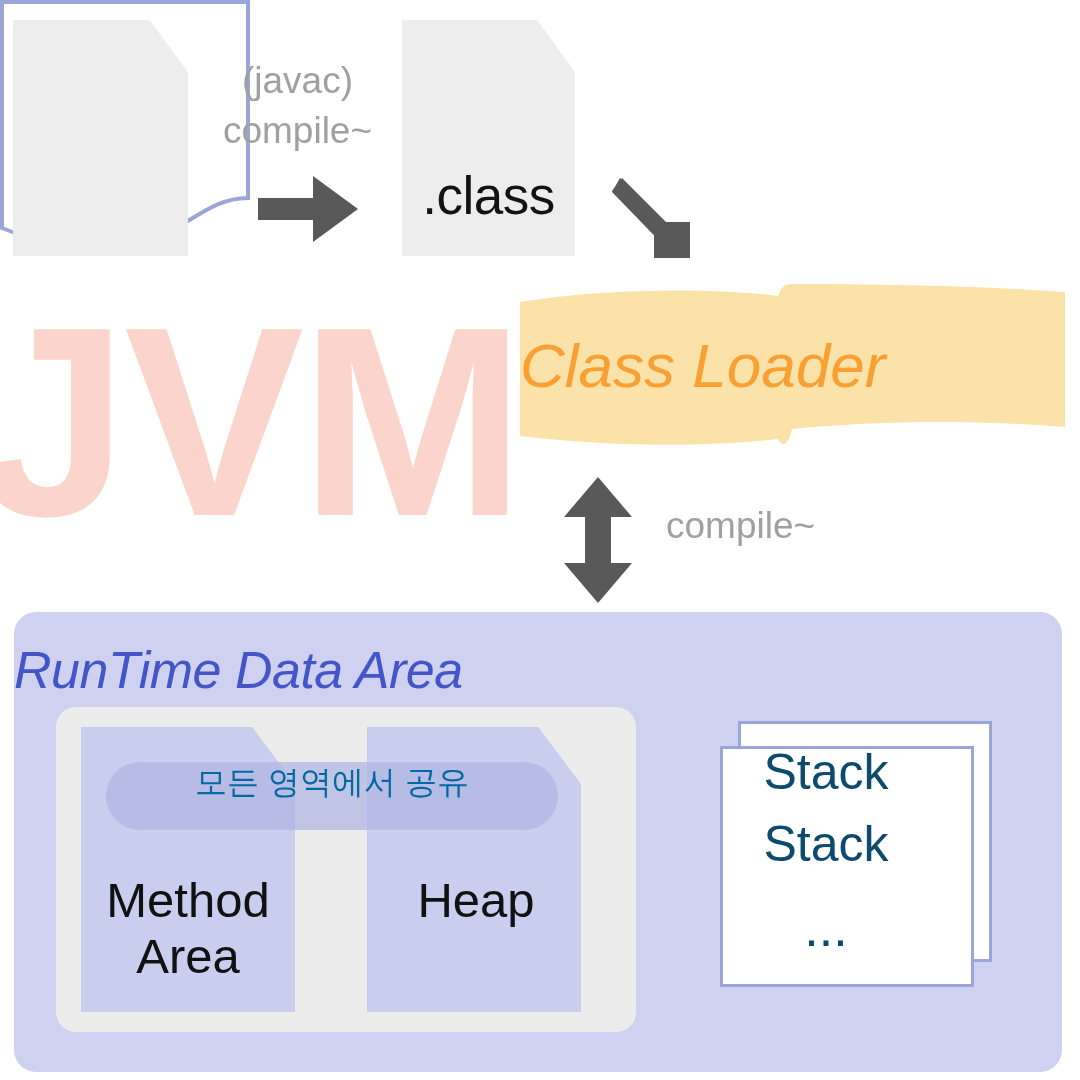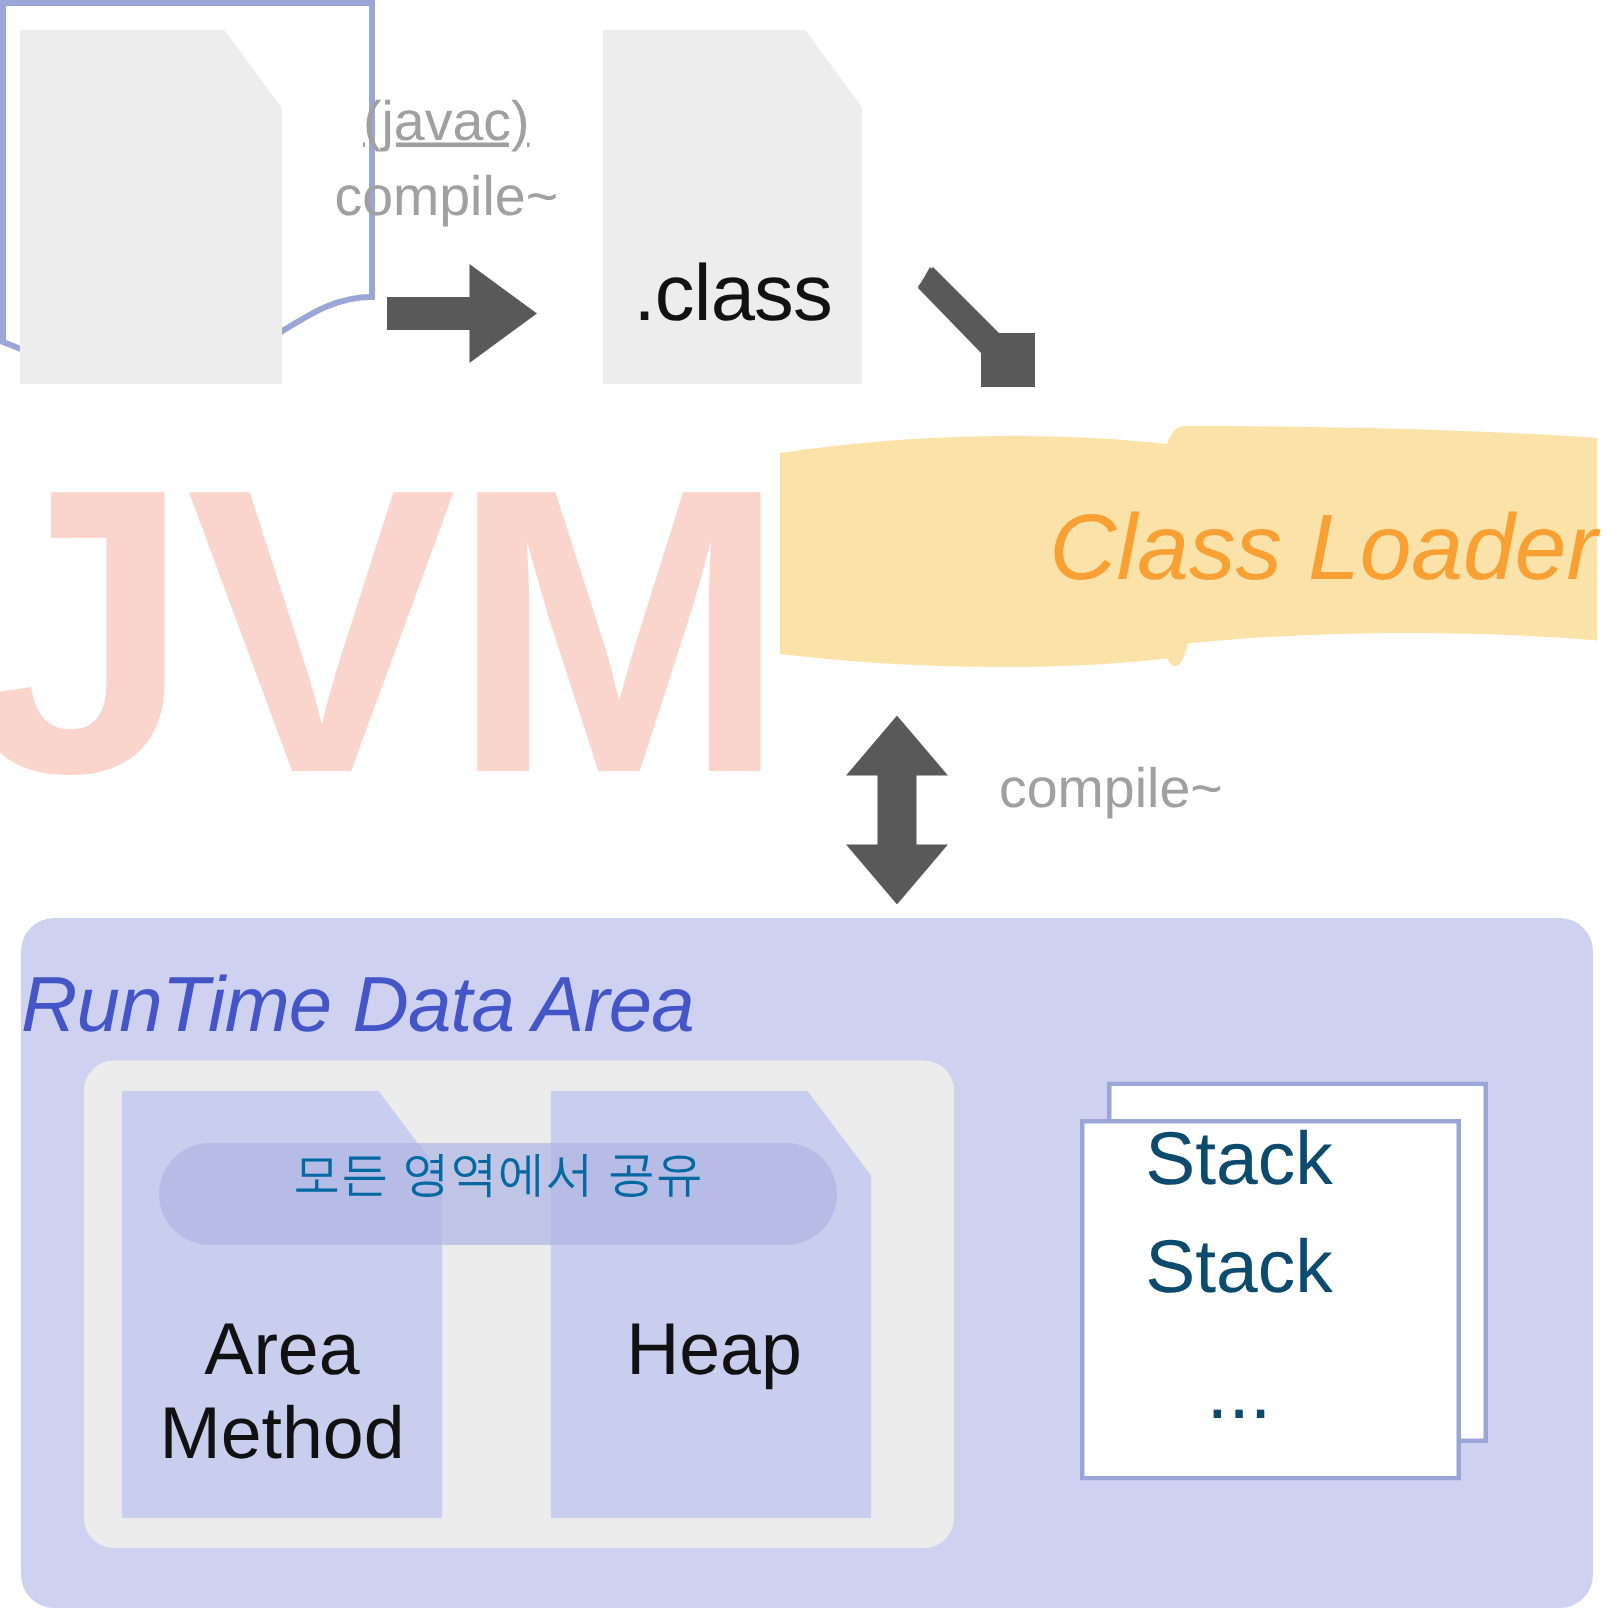--- a/index.html
+++ b/index.html
@@ -69,21 +69,21 @@
     left: 520px;
     top: 284px;
     width: 545px;
     height: 163px;
   }
   #class-loader-label {
     position: absolute;
     left: 520px;
     top: 330px;
     width: 545px;
-    text-align: right;
+    text-align: left;
     font-style: italic;
     font-size: 62px;
     color: #f8a033;
     white-space: nowrap;
   }
 
   
   #rtda-box {
     position: absolute;
     left: 14px;
@@ -182,21 +182,21 @@
 </style>
 </head>
 <body>
 
 <div id="stage">
 
   
   <div class="doc" id="java-doc" style="left:13px; top:20px; width:175px; height:236px;"></div>
 
   
-  <div class="caption" style="left:195px; top:60px; width:205px;text-decoration:underline;">(javac)</div>
+  <div class="caption" style="left:195px; top:60px; width:205px;">(javac)</div>
   <div class="caption" style="left:195px; top:110px; width:205px;">compile~</div>
 
   
   <svg class="arrow-svg" id="compile-arrow" style="left:258px; top:176px;" width="100" height="66" viewBox="0 0 100 66">
     <polygon points="0,22 55,22 55,0 100,33 55,66 55,44 0,44" fill="#595959"></polygon>
   </svg>
 
   
   <div class="doc" id="class-doc" style="left:402px; top:20px; width:173px; height:236px;"></div>
   <div class="doc-label" style="left:402px; top:165px; width:173px;">.class</div>
@@ -228,22 +228,22 @@
   
   <div id="rtda-box"></div>
   <div id="rtda-title">RunTime Data Area</div>
 
   <div id="shared-panel"></div>
 
   <div class="mem-doc" id="method-area-doc"></div>
   <div class="mem-doc" id="heap-doc"></div>
 
   <div class="mem-label" id="method-area-label">
+    <div>Method</div>
     <div>Area</div>
-    <div>Method</div>
   </div>
 
   <div class="mem-label" id="heap-label">Heap</div>
 
   <div id="shared-pill"></div>
   <div id="shared-pill-label">모든 영역에서 공유</div>
 
   
   <div class="stack-card" id="stack-card-back"></div>
   <div class="stack-card" id="stack-card-mid"></div>

